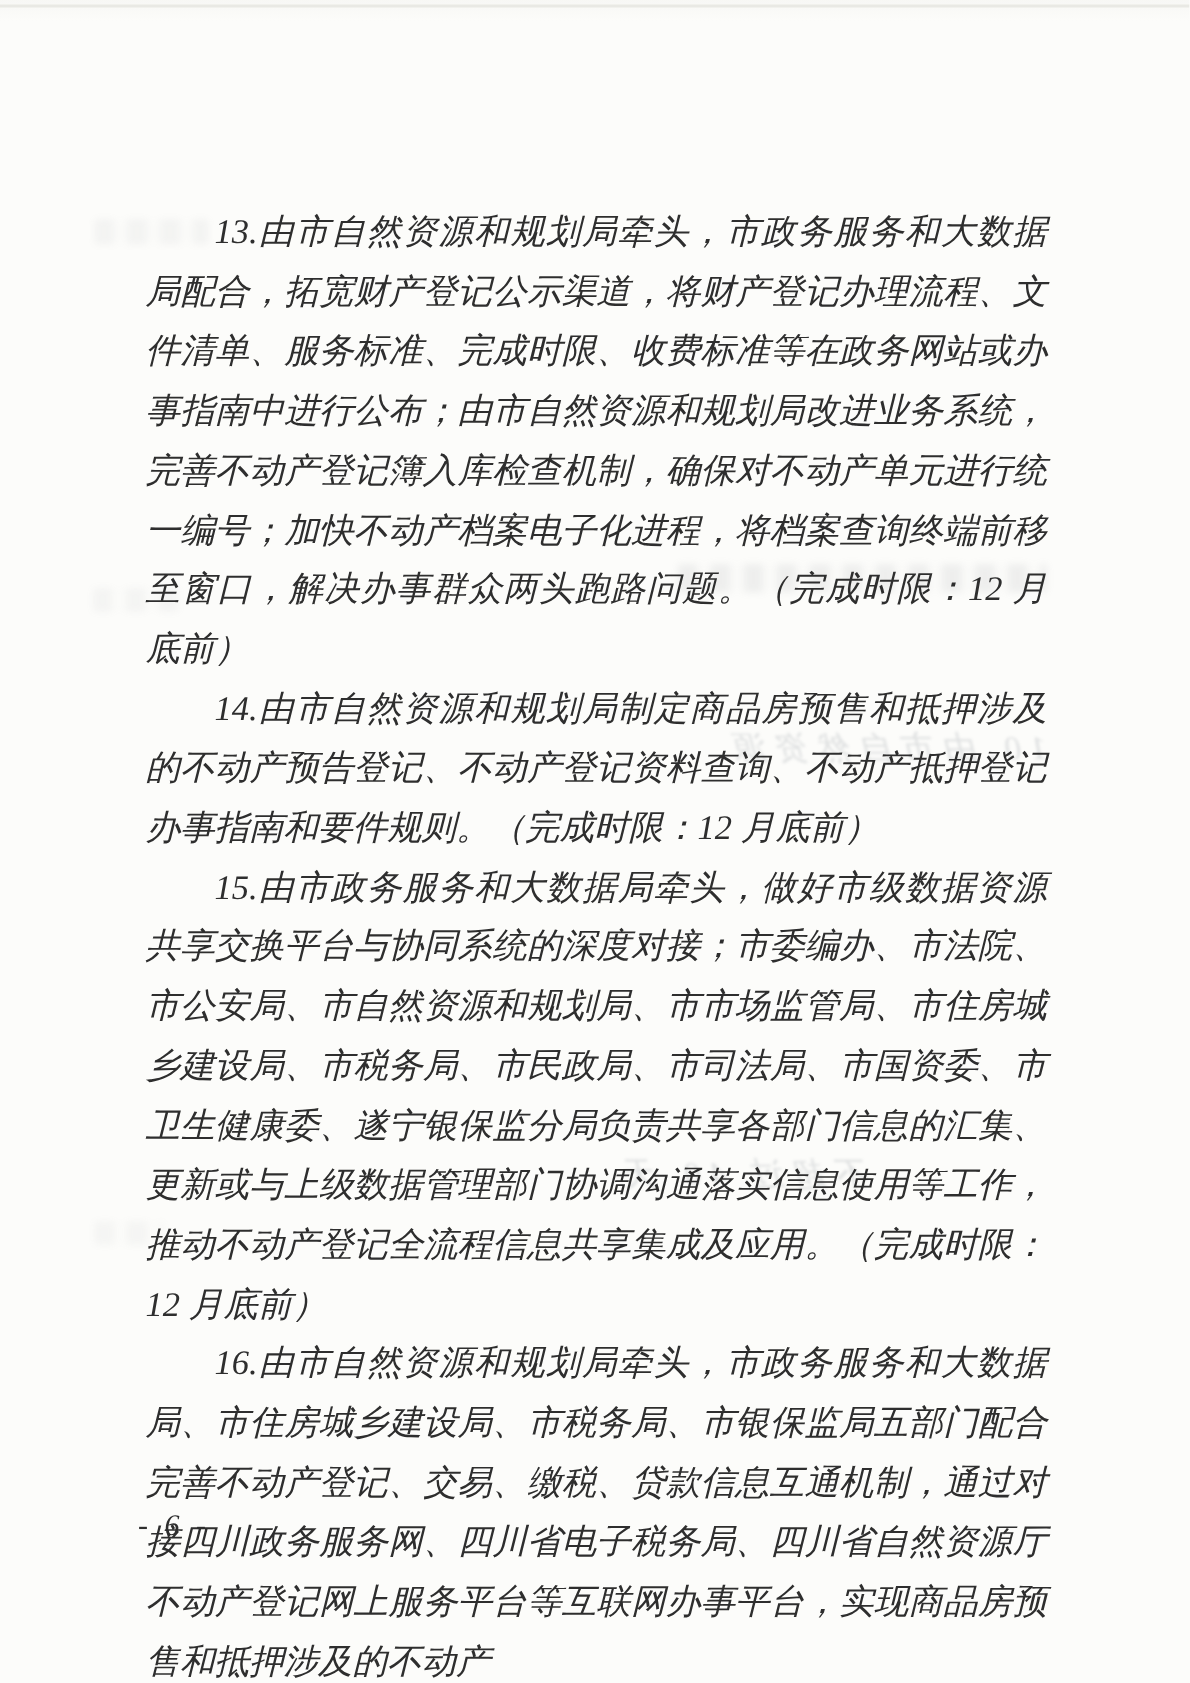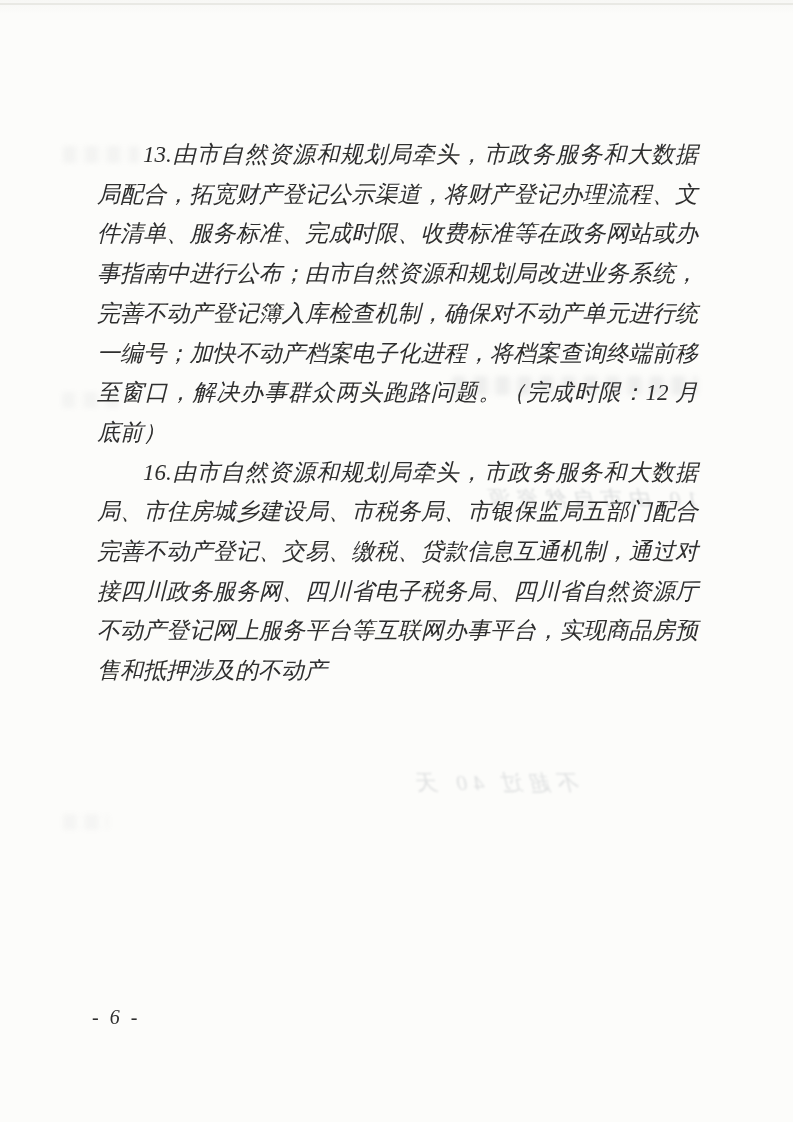--- a/index.html
+++ b/index.html
@@ -89,18 +89,20 @@
 
   <div class="smudge smudge-1"></div>
   <div class="smudge smudge-2"></div>
   <div class="smudge smudge-3"></div>
   <div class="smudge smudge-4"></div>
   <div class="bleed-text bleed-1">10.由市自然资源</div>
   <div class="bleed-text bleed-2">不超过 40 天</div>
 
   <main class="content">
     <p class="para">13.由市自然资源和规划局牵头，市政务服务和大数据局配合，拓宽财产登记公示渠道，将财产登记办理流程、文件清单、服务标准、完成时限、收费标准等在政务网站或办事指南中进行公布；由市自然资源和规划局改进业务系统，完善不动产登记簿入库检查机制，确保对不动产单元进行统一编号；加快不动产档案电子化进程，将档案查询终端前移至窗口，解决办事群众两头跑路问题。（完成时限：12 月底前）</p>
+    <p class="para">14.由市自然资源和规划局制定商品房预售和抵押涉及的不动产预告登记、不动产登记资料查询、不动产抵押登记办事指南和要件规则。（完成时限：12 月底前）</p>
+    <p class="para">15.由市政务服务和大数据局牵头，做好市级数据资源共享交换平台与协同系统的深度对接；市委编办、市法院、市公安局、市自然资源和规划局、市市场监管局、市住房城乡建设局、市税务局、市民政局、市司法局、市国资委、市卫生健康委、遂宁银保监分局负责共享各部门信息的汇集、更新或与上级数据管理部门协调沟通落实信息使用等工作，推动不动产登记全流程信息共享集成及应用。（完成时限：12 月底前）</p>
     <p class="para">16.由市自然资源和规划局牵头，市政务服务和大数据局、市住房城乡建设局、市税务局、市银保监局五部门配合完善不动产登记、交易、缴税、贷款信息互通机制，通过对接四川政务服务网、四川省电子税务局、四川省自然资源厅不动产登记网上服务平台等互联网办事平台，实现商品房预售和抵押涉及的不动产</p>
   </main>
 
   <div class="page-number">- 6 -</div>
 
 </div>
 
 </body></html>

